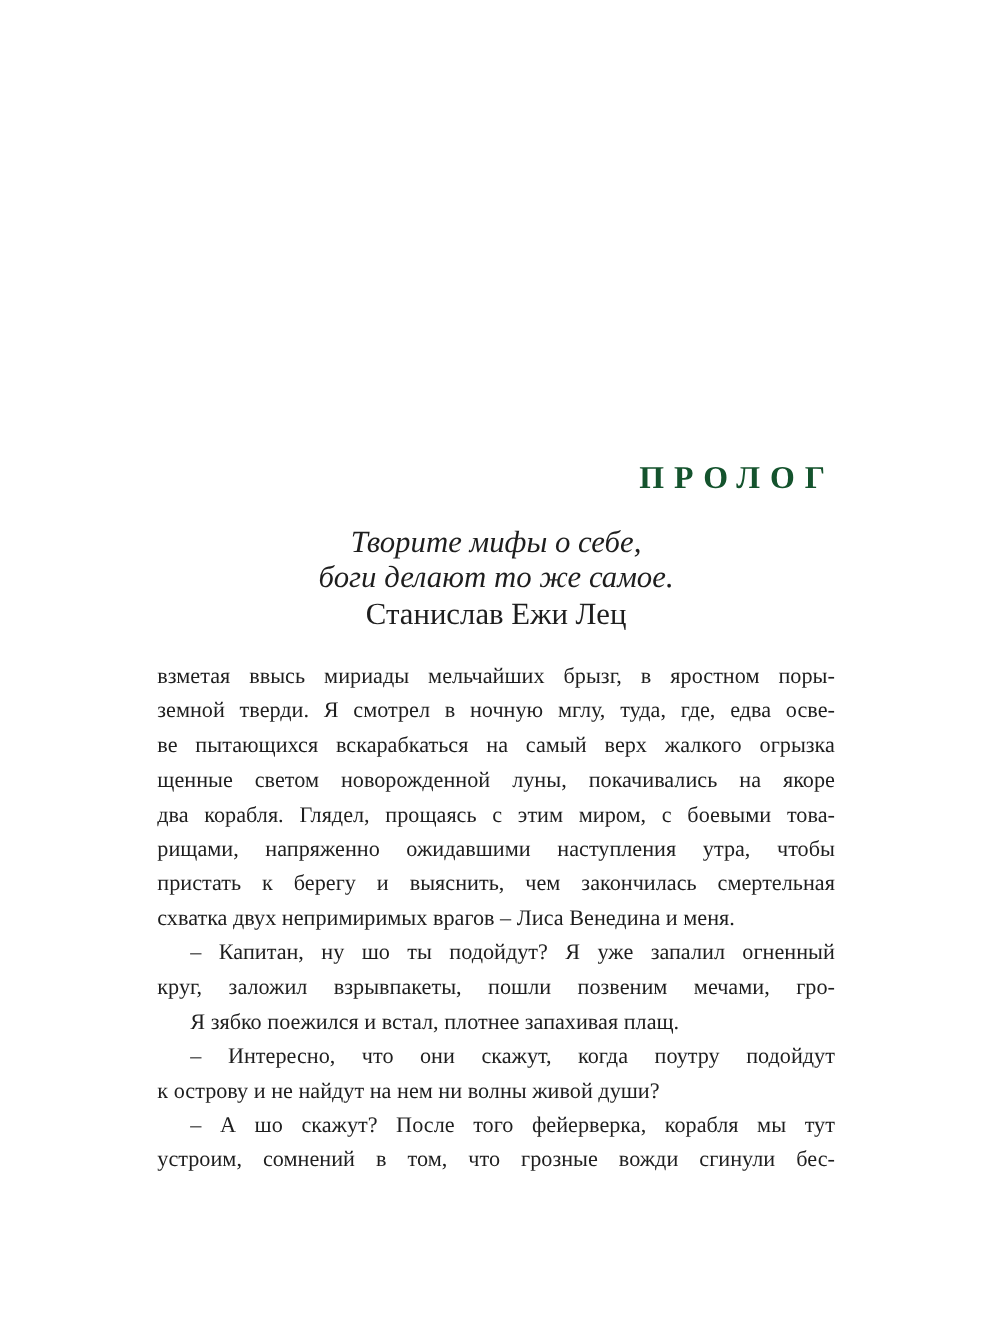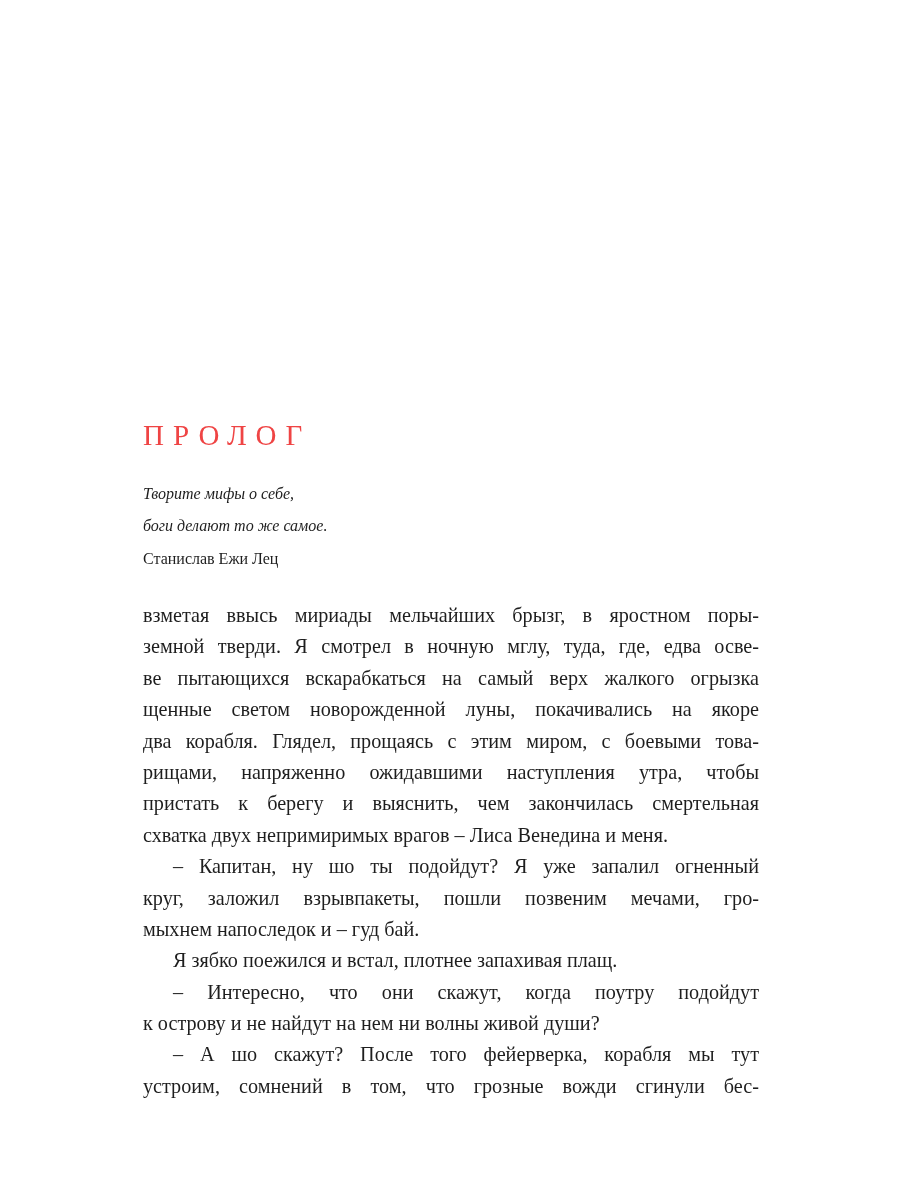--- a/index.html
+++ b/index.html
@@ -5,26 +5,26 @@
   html, body { margin: 0; padding: 0; }
   body {
     width: 900px; height: 1200px; background: #ffffff;
     position: relative; overflow: hidden;
     font-family: "Liberation Serif", "DejaVu Serif", serif;
     color: #1e1e1e;
   }
   .page { position: absolute; left: 143px; top: 0; width: 616px; }
   .heading {
     position: absolute; left: 0; width: 616px; top: 415px;
-    text-align: left; font-size: 29px; font-weight: normal;
-    letter-spacing: 9px; line-height: 40px; color: #ef4444;
+    text-align: right; font-size: 29px; font-weight: bold;
+    letter-spacing: 9px; line-height: 40px; color: #14532d;
   }
   .epigraph {
     position: absolute; right: 0; top: 478px; width: 616px;
-    text-align: left; font-size: 16px; line-height: 32px;
+    text-align: center; font-size: 28px; line-height: 32px;
   }
   .epigraph .q { font-style: italic; display: block; }
   .epigraph .author { display: block; margin-top: 1px; }
   .body {
     position: absolute; left: 0; top: 600px; width: 616px;
     font-size: 20.2px; line-height: 31.4px;
   }
   .line { display: block; white-space: nowrap; text-align: justify; text-align-last: justify; height: 31.4px; }
   .line.last { text-align-last: left; }
   .line.indent { padding-left: 30px; }
@@ -45,20 +45,19 @@
       <span class="line">взметая ввысь мириады мельчайших брызг, в яростном поры-</span>
       <span class="line">земной тверди. Я смотрел в ночную мглу, туда, где, едва осве-</span>
       <span class="line">ве пытающихся вскарабкаться на самый верх жалкого огрызка</span>
       <span class="line">щенные светом новорожденной луны, покачивались на якоре</span>
       <span class="line">два корабля. Глядел, прощаясь с этим миром, с боевыми това-</span>
       <span class="line">рищами, напряженно ожидавшими наступления утра, чтобы</span>
       <span class="line">пристать к берегу и выяснить, чем закончилась смертельная</span>
       <span class="line last">схватка двух непримиримых врагов – Лиса Венедина и меня.</span>
       <span class="line indent">– Капитан, ну шо ты подойдут? Я уже запалил огненный</span>
       <span class="line">круг, заложил взрывпакеты, пошли позвеним мечами, гро-</span>
-      <span class="line last">мыхнем напоследок и – гуд бай.</span>
       <span class="line indent last">Я зябко поежился и встал, плотнее запахивая плащ.</span>
       <span class="line indent">– Интересно, что они скажут, когда поутру подойдут</span>
       <span class="line last">к острову и не найдут на нем ни волны живой души?</span>
       <span class="line indent">– А шо скажут? После того фейерверка, корабля мы тут</span>
       <span class="line">устроим, сомнений в том, что грозные вожди сгинули бес-</span>
     </div>
 </div>
 
 </body></html>

